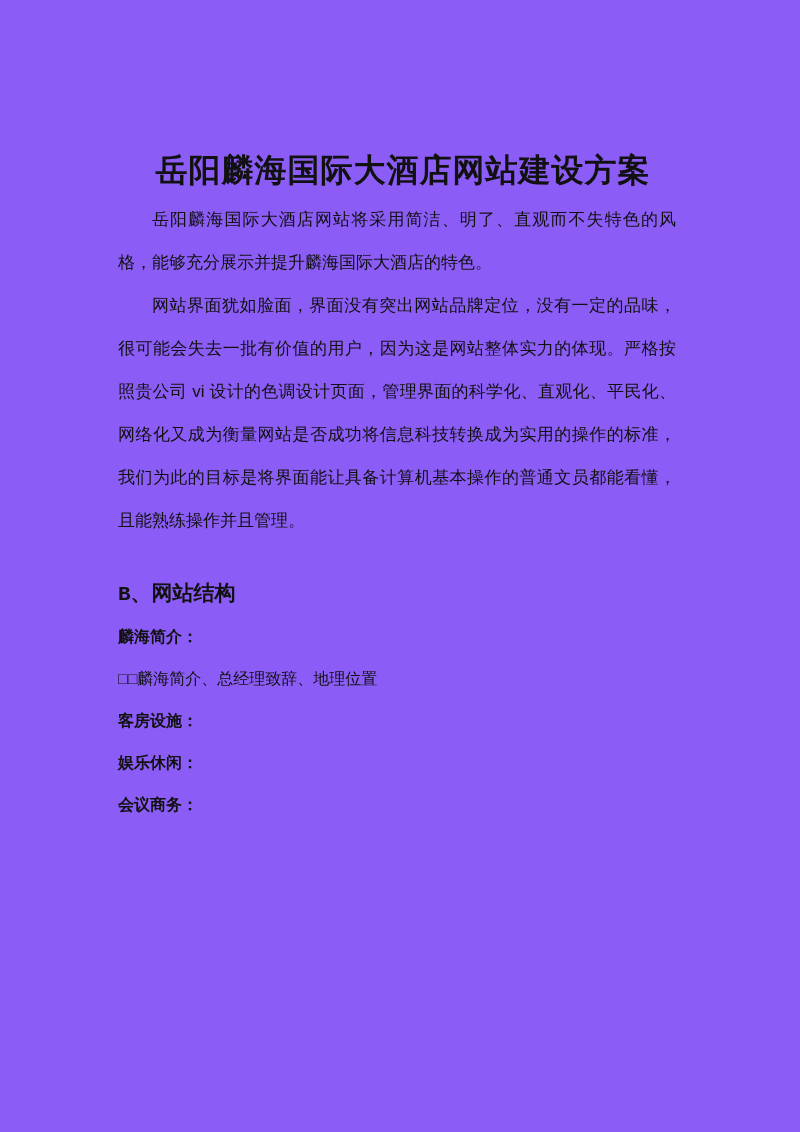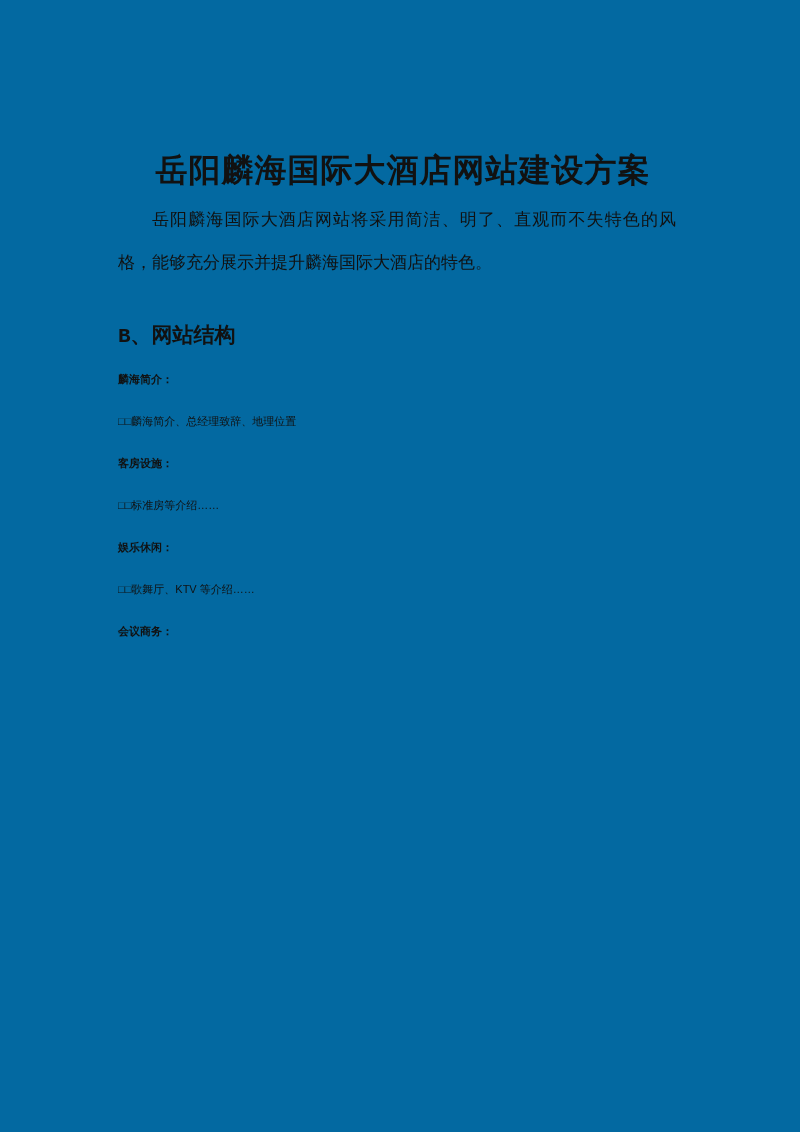--- a/index.html
+++ b/index.html
@@ -3,21 +3,21 @@
 <meta charset="utf-8">
 <style>
   html, body {
     margin: 0;
     padding: 0;
     background: #ffffff;
   }
   .page {
     width: 800px;
     height: 1132px;
-    background: #0369a1;
+    background: #8b5cf6;
     color: #111111;
     overflow: hidden;
     font-family: "Liberation Sans", "DejaVu Sans", sans-serif;
     box-sizing: border-box;
   }
   .inner {
     padding: 150px 112px 0 118px;
   }
   .doc-title {
     margin: 0;
@@ -46,55 +46,54 @@
     text-align: justify;
     font-weight: 400;
   }
   .body-p + .body-p {
     margin-top: 0;
   }
   .structure-list {
     margin-top: 8px;
   }
   .s-line {
-    font-size: 11px;
+    font-size: 16px;
     line-height: 42px;
     margin: 0;
   }
   .s-label {
     font-weight: 700;
   }
   .s-detail {
     font-weight: 400;
   }
 </style>
 </head>
 <body>
 
 <div class="page">
   <div class="inner">
 
     <h1 class="doc-title">岳阳麟海国际大酒店网站建设方案</h1>
 
     <section>
       <p class="body-p">岳阳麟海国际大酒店网站将采用简洁、明了、直观而不失特色的风格，能够充分展示并提升麟海国际大酒店的特色。</p>
+      <p class="body-p">网站界面犹如脸面，界面没有突出网站品牌定位，没有一定的品味，很可能会失去一批有价值的用户，因为这是网站整体实力的体现。严格按照贵公司 vi 设计的色调设计页面，管理界面的科学化、直观化、平民化、网络化又成为衡量网站是否成功将信息科技转换成为实用的操作的标准，我们为此的目标是将界面能让具备计算机基本操作的普通文员都能看懂，且能熟练操作并且管理。</p>
     </section>
 
     <section>
       <h2 class="h2 h2b">B、网站结构</h2>
 
       <div class="structure-list">
         <p class="s-line s-label">麟海简介：</p>
         <p class="s-line s-detail">□□麟海简介、总经理致辞、地理位置</p>
 
         <p class="s-line s-label">客房设施：</p>
-        <p class="s-line s-detail">□□标准房等介绍……</p>
 
 
         <p class="s-line s-label">娱乐休闲：</p>
-        <p class="s-line s-detail">□□歌舞厅、KTV 等介绍……</p>
 
         <p class="s-line s-label">会议商务：</p>
       </div>
     </section>
 
   </div>
 </div>
 
 </body></html>

